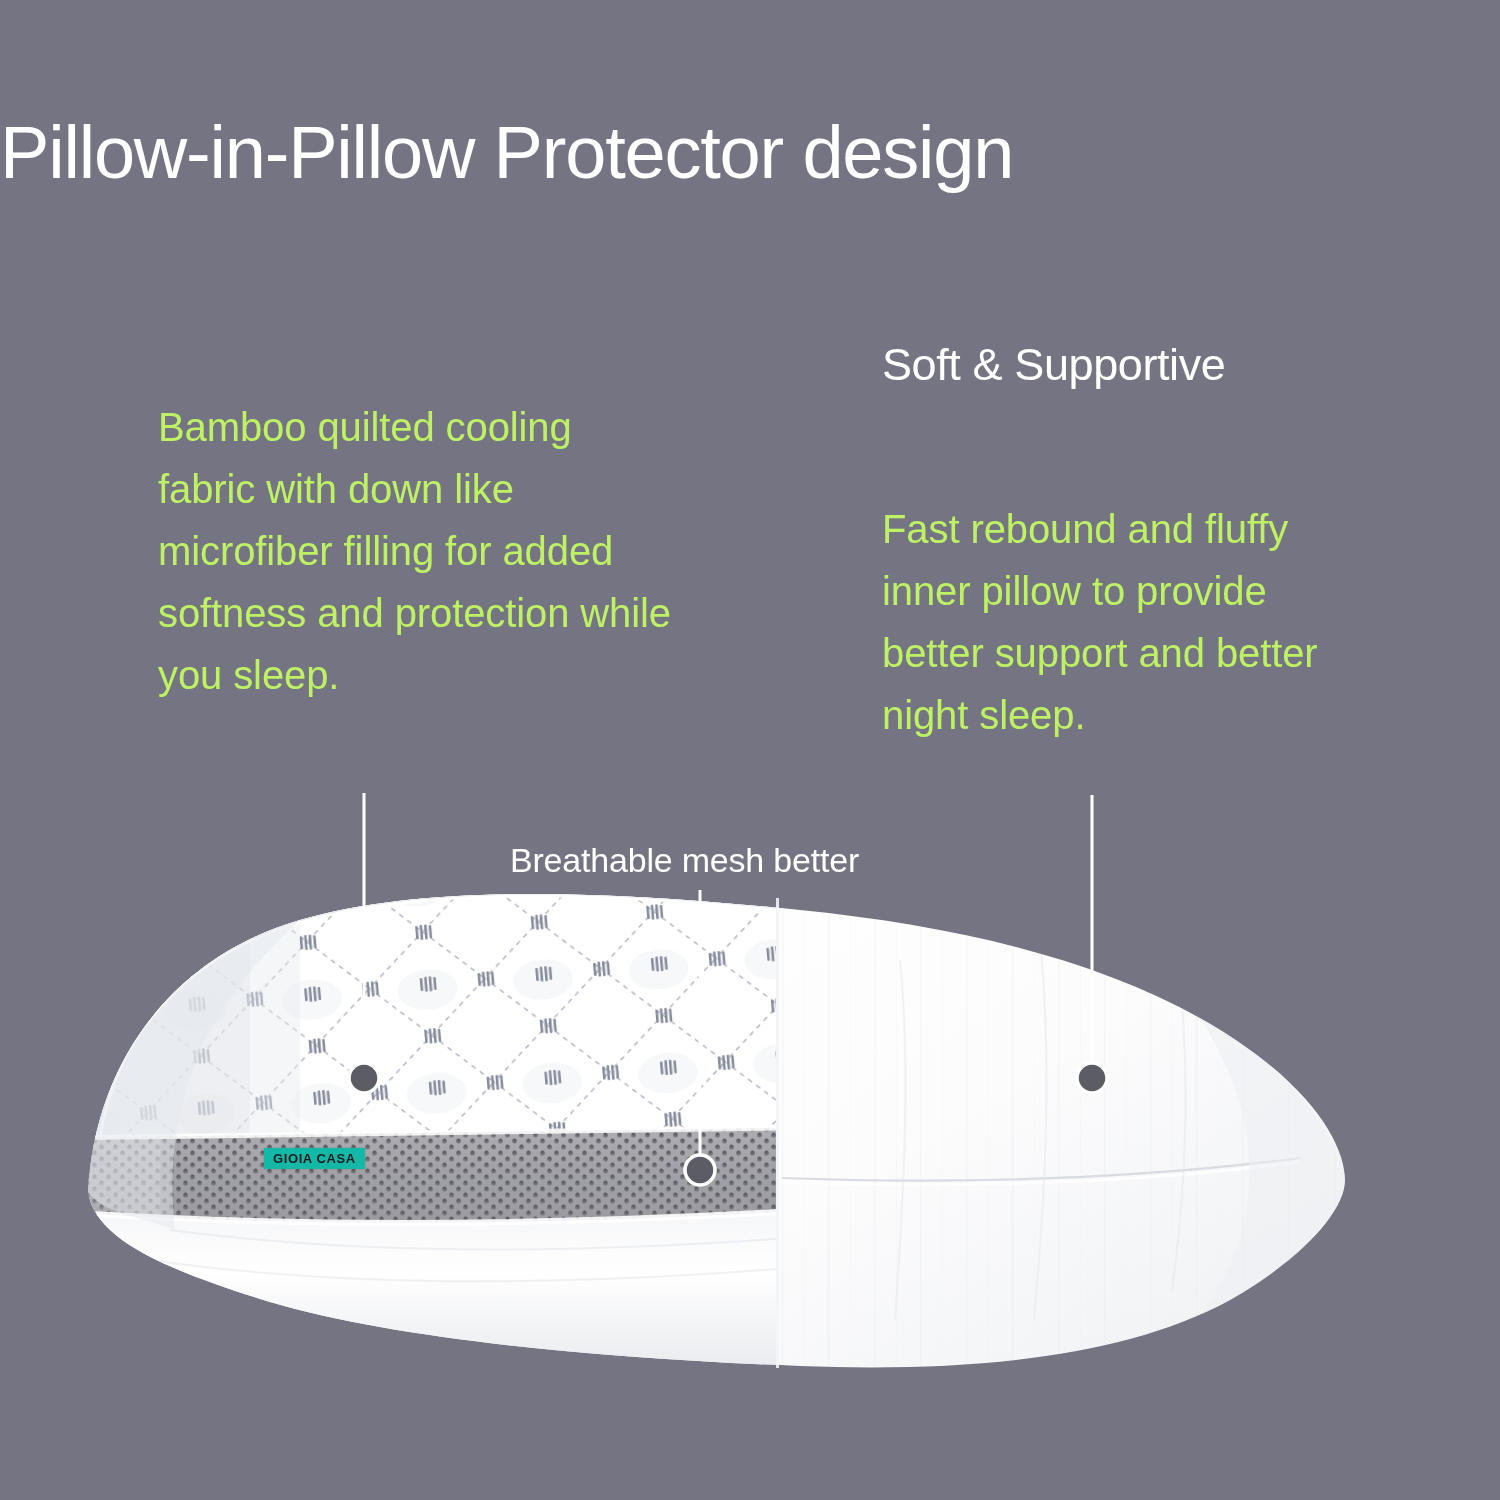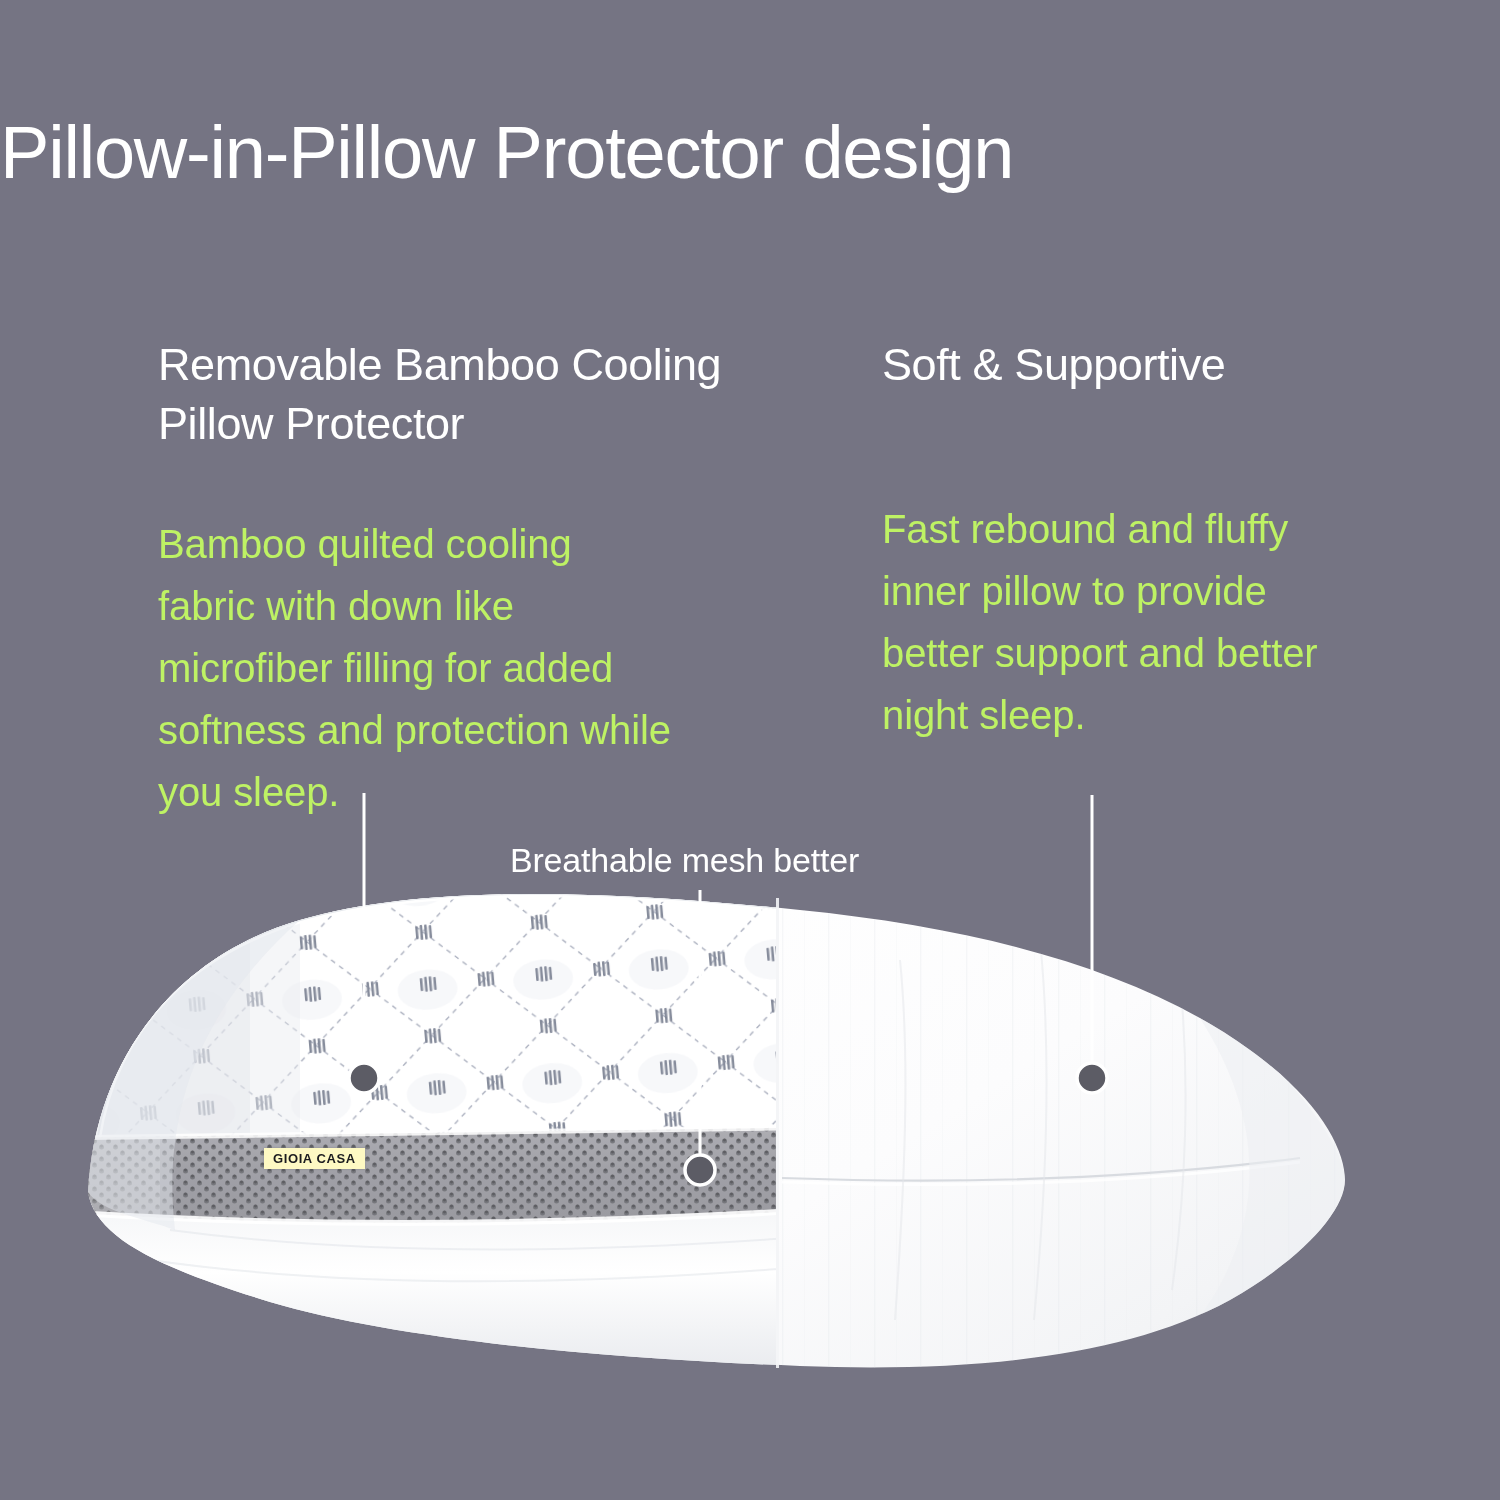--- a/index.html
+++ b/index.html
@@ -58,39 +58,38 @@
     white-space:nowrap;
   }
 
   
   #pillow-art { position:absolute; left:0; top:760px; width:1500px; height:620px; }
   #pillow-art svg { display:block; width:1500px; height:620px; overflow:visible; }
 
   .brand-tag {
     position:absolute;
     left:264px; top:1148px;
-    background:#fef9c3;
+    background:#14b8a6;
     color:#1b1b1e;
     font-size:13px;
     font-weight:700;
     letter-spacing:0.6px;
     padding:4px 9px 4px 9px;
     line-height:1;
     box-shadow:0 0 2px rgba(0,0,0,.18);
   }
 </style>
 </head>
 <body>
 
 <div id="stage">
 
   <h1 class="page-title">Pillow-in-Pillow Protector design</h1>
 
   <div class="col col-left">
-    <div class="col-heading">Removable Bamboo Cooling Pillow Protector</div>
     <div class="col-body">Bamboo quilted cooling fabric with down like microfiber filling for added softness and protection while you sleep.</div>
   </div>
 
   <div class="col col-right">
     <div class="col-heading">Soft &amp; Supportive</div>
     <div class="col-body">Fast rebound and fluffy inner pillow to provide better support and better night sleep.</div>
   </div>
 
   <div class="center-callout">Breathable mesh better</div>
 

